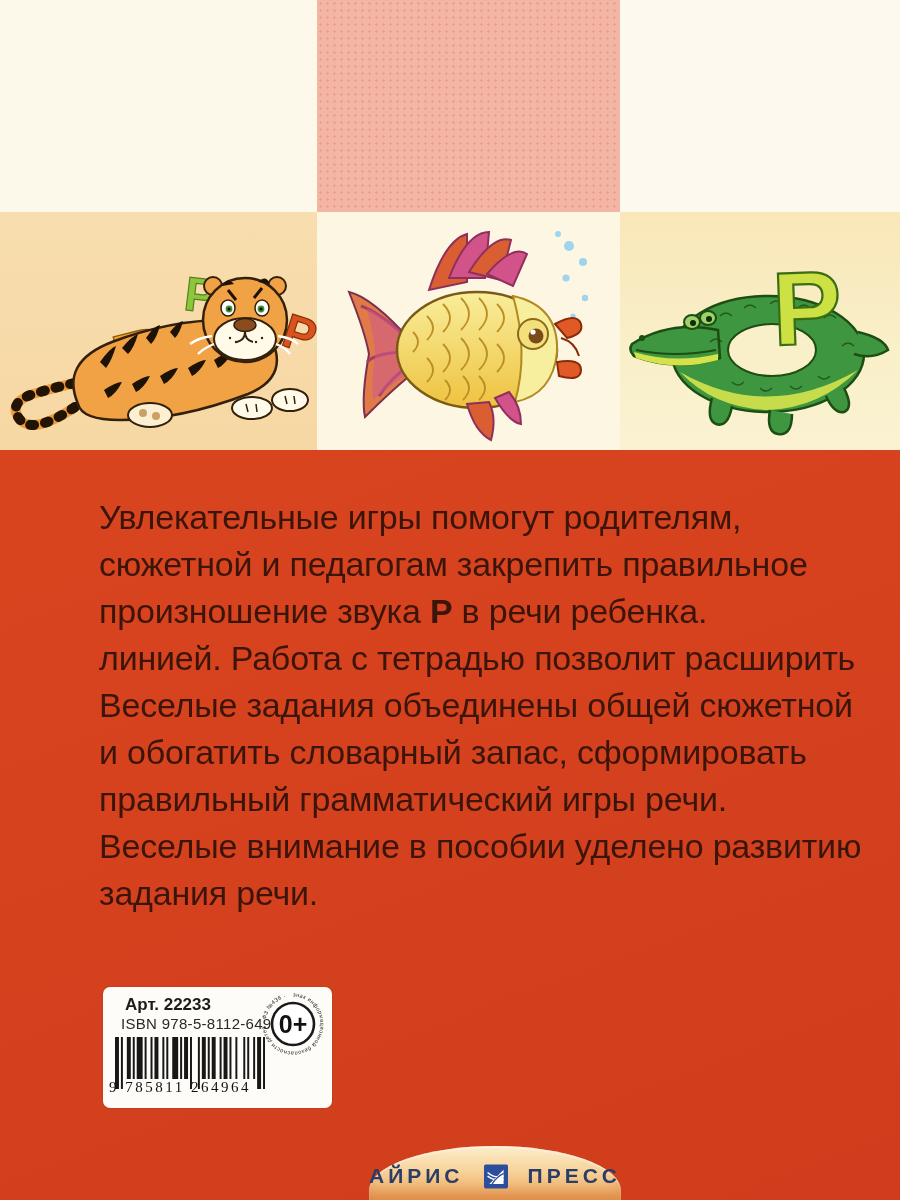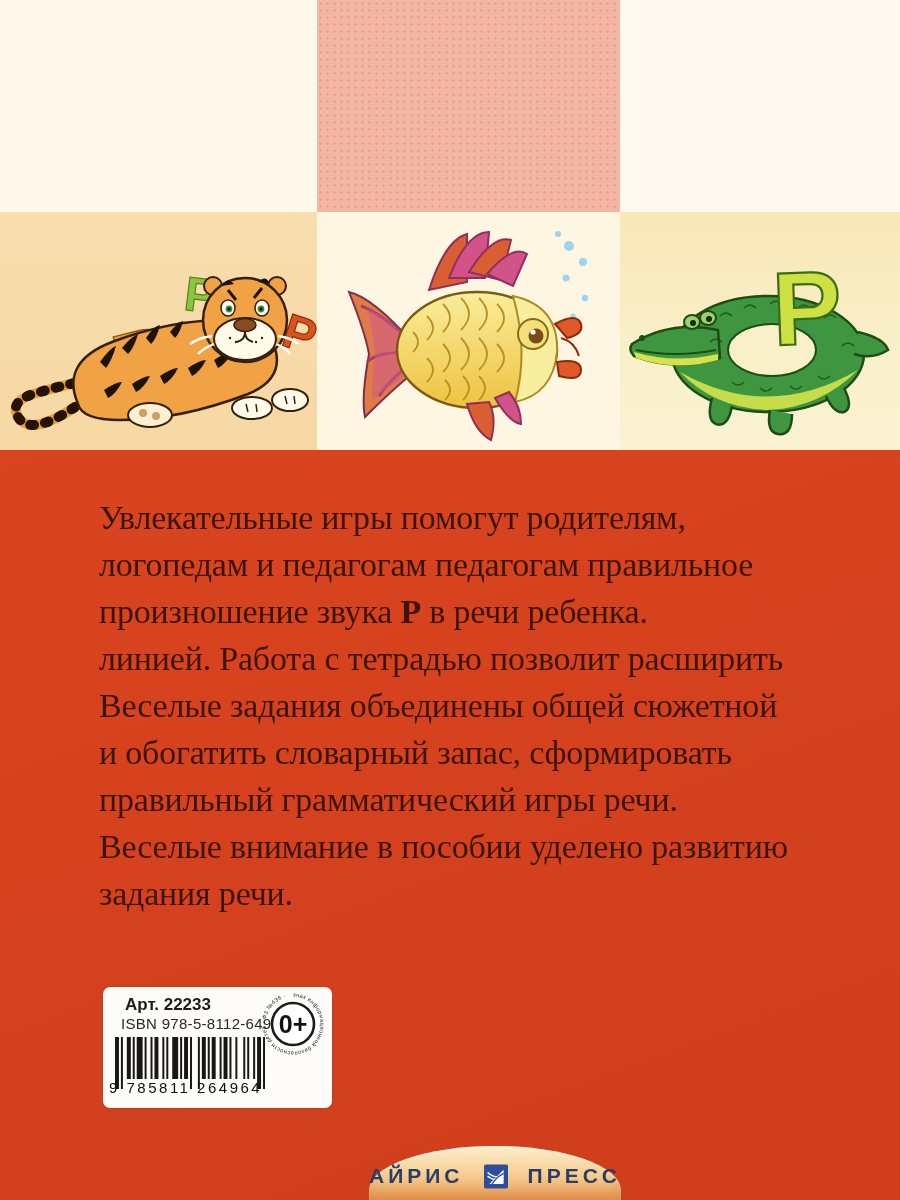--- a/index.html
+++ b/index.html
@@ -21,34 +21,34 @@
   .pinkdots{
     background-color:#f3b5a4;
     background-image:radial-gradient(#eb9f8b 1.2px, rgba(0,0,0,0) 1.3px);
     background-size:7px 7px;
   }
   .peach{background:linear-gradient(180deg,#f8ddae 0%,#f6d8a4 100%);}
   .creampanel{background:#fdf6e3;}
   .paleyellow{background:linear-gradient(180deg,#f9e7b8 0%,#f9efc8 55%,#faf2d2 100%);}
   .panel svg{position:absolute;left:0;top:0;width:100%;height:100%;}
   
-  .blurb{position:absolute;left:99px;top:494px;width:740px;color:#3c150a;font-family:Liberation Serif, serif;}
+  .blurb{position:absolute;left:99px;top:494px;width:740px;color:#3c150a;}
   .blurb .line{font-size:34px;line-height:47px;white-space:nowrap;letter-spacing:-0.2px;}
   .blurb b{font-weight:bold;}
   
   .barcode-box{
     position:absolute;left:103px;top:987px;width:229px;height:121px;
     background:#fdfcf8;border-radius:7px;box-shadow:0 0 0 1px rgba(160,60,20,.25);
   }
   .art-no{position:absolute;left:22px;top:8px;font-size:17px;font-weight:bold;color:#1d1c1a;}
   .isbn{position:absolute;left:18px;top:28px;font-size:15px;color:#2a2927;letter-spacing:.3px;}
   .bars{position:absolute;left:10px;top:50px;}
   .ean-digits{
     position:absolute;left:6px;top:92px;width:170px;font-size:15px;color:#111;
-    letter-spacing:2.5px;text-align:left;background:transparent;
+    letter-spacing:2.5px;text-align:left;background:transparent;font-family:Liberation Serif, serif;
   }
   .age-badge{position:absolute;right:6px;top:4px;width:66px;height:66px;}
   
   .arch{
     position:absolute;left:369px;bottom:0;width:252px;height:54px;
     border-radius:130px 130px 0 0 / 46px 46px 0 0;
     background:linear-gradient(180deg,#fdeecb 0%,#f7d49c 45%,#eca45d 100%);
     box-shadow:inset 0 -8px 12px rgba(196,98,28,.35), inset 0 2px 2px rgba(255,255,255,.5);
     display:flex;align-items:center;justify-content:center;gap:20px;
   }
@@ -207,21 +207,21 @@
           <path d="M90,130 q6,-6 12,0 M222,134 q6,-6 12,0"></path>
         </g>
 
         <text x="152" y="132" font-size="104" font-weight="bold" fill="#cde044" stroke="#3a6e14" stroke-width="2.2" transform="rotate(-2 190 90)">Р</text>
       </svg>
     </div>
   </div>
 
   <div class="blurb">
     <div class="line"><span>Увлекательные игры помогут родителям,</span></div>
-    <div class="line"><span>логопедам и педагогам педагогам правильное</span></div>
+    <div class="line"><span>сюжетной и педагогам закрепить правильное</span></div>
     <div class="line"><span>произношение звука </span><b>Р</b><span> в речи ребенка.</span></div>
     <div class="line"><span>линией. Работа с тетрадью позволит расширить</span></div>
     <div class="line"><span>Веселые задания объединены общей сюжетной</span></div>
     <div class="line"><span>и обогатить словарный запас, сформировать</span></div>
     <div class="line"><span>правильный грамматический игры речи.</span></div>
     <div class="line"><span>Веселые внимание в пособии уделено развитию</span></div>
     <div class="line"><span>задания речи.</span></div>
   </div>
 
   <div class="barcode-box">

